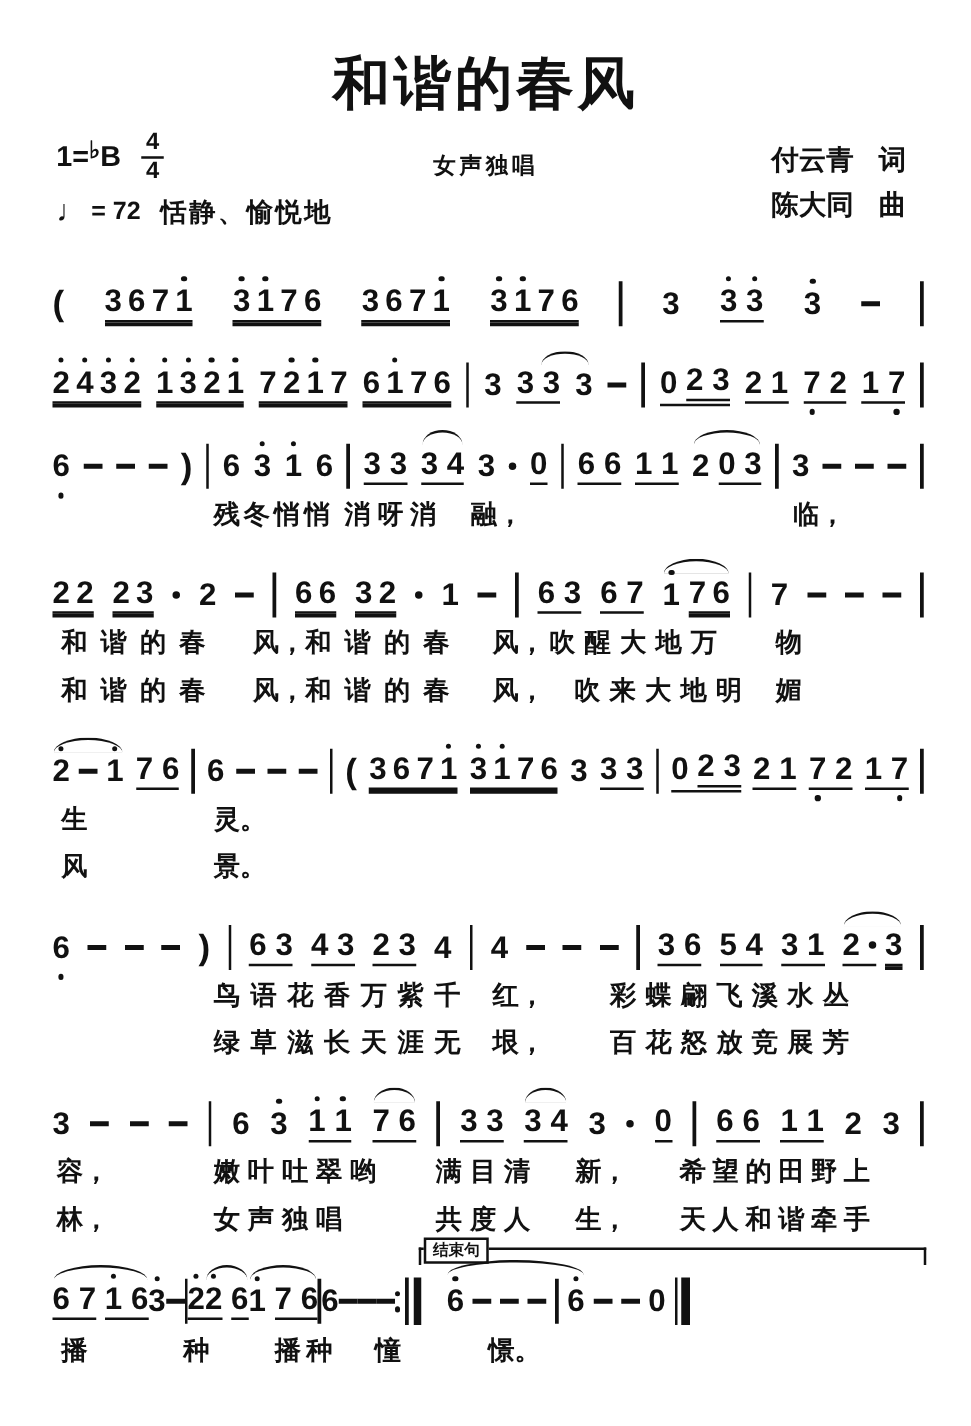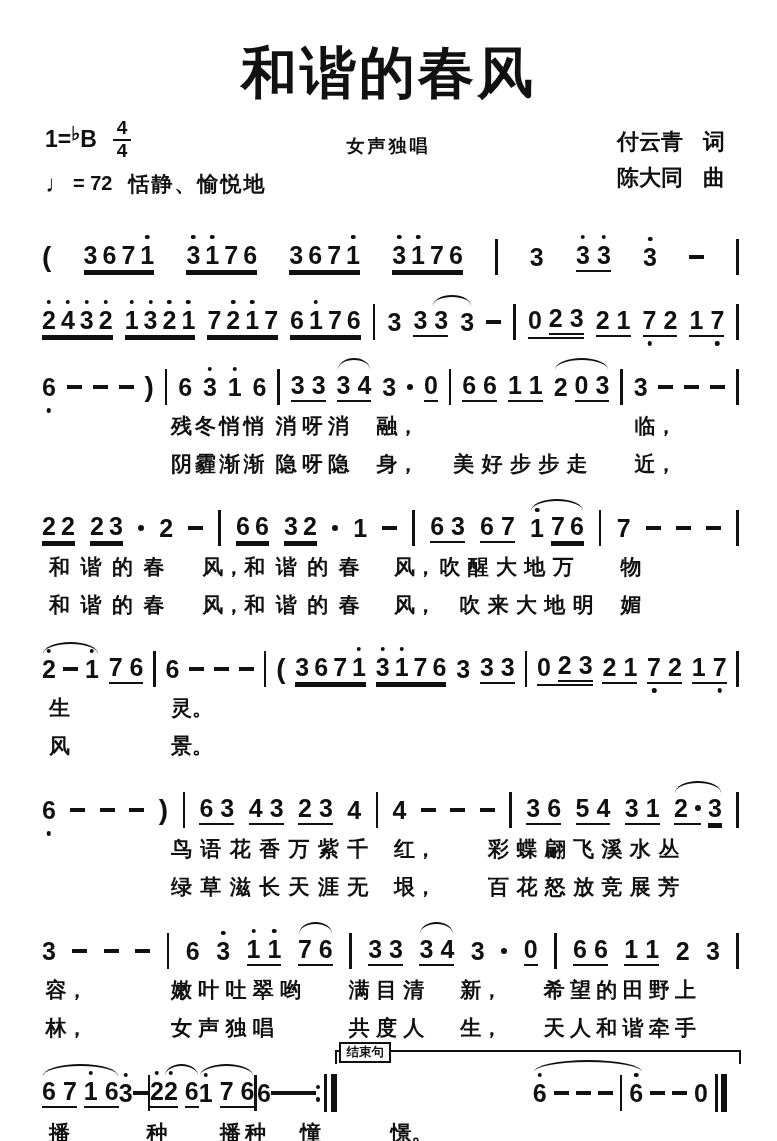--- a/index.html
+++ b/index.html
@@ -3,21 +3,21 @@
 <meta charset="utf-8">
 <style>
   html,body { margin:0; padding:0; }
   body {
     width:777px; height:1141px; background:#fff; color:#111;
     font-family:"Liberation Sans", sans-serif; overflow:hidden;
   }
   .page { width:777px; height:1141px; position:relative; box-sizing:border-box; }
 
   
-  .title { text-align:center; font-size:56px; font-weight:900; letter-spacing:3px; margin:36px 0 0 0; }
+  .title { text-align:center; font-size:46px; font-weight:900; letter-spacing:3px; margin:36px 0 0 0; }
   .meta { position:relative; height:92px; margin-top:6px; padding:0 45px; }
   .keysig { font-size:23px; font-weight:700; display:flex; align-items:center; }
   .flat { font-size:19px; position:relative; top:-6px; font-weight:700; }
   .frac { display:inline-block; margin-left:16px; text-align:center; }
   .frac b { display:block; font-size:19px; line-height:1.1; padding:0 4px; }
   .frac b.num { border-bottom:2.5px solid #111; }
   .tempo { margin-top:8px; font-size:20px; font-weight:700; display:flex; align-items:center; }
   .qnote { font-size:24px; margin-right:4px; }
   .expr { margin-left:16px; font-size:21px; letter-spacing:2px; }
   .subtitle { position:absolute; left:50%; transform:translateX(-50%); top:16px; font-size:18px; font-weight:700; letter-spacing:3px; }
@@ -44,21 +44,21 @@
   .arc::before { content:''; position:absolute; left:1px; right:1px; top:-15px; height:10px;
     border-top:2.5px solid #111; border-radius:50% / 100% 100% 0 0; }
   .tie::after { content:''; position:absolute; left:55%; width:110%; top:-13px; height:9px;
     border-top:2.5px solid #111; border-radius:50% / 100% 100% 0 0; }
   .rpt { display:inline-flex; align-items:center; gap:4px; }
   .rpt .dots { display:flex; flex-direction:column; gap:8px; }
   .rpt .dots i { width:4.5px; height:4.5px; background:#111; border-radius:50%; }
   .rpt .b-thin, .endbar .b-thin { width:2.5px; height:38px; background:#111; display:inline-block; }
   .rpt .b-thick, .endbar .b-thick { width:6.5px; height:38px; background:#111; display:inline-block; }
   .endbar { display:inline-flex; gap:3px; align-items:center; }
-  .ending { flex:1; display:inline-flex; justify-content:flex-end; align-items:center;
+  .ending { flex:1; display:inline-flex; justify-content:flex-start; align-items:center;
     margin-left:8px; padding:0 12px 0 12px; position:relative; }
   .ending::before { content:''; position:absolute; left:-10px; right:-2px; top:-24px; height:12px;
     border:2.5px solid #111; border-bottom:none; }
   .endlabel { position:absolute; top:-32px; left:-6px; background:#fff; border:2px solid #111;
     font-size:12.5px; font-weight:700; padding:0 5px; line-height:1.35; white-space:nowrap; }
   .lyr { position:relative; height:31px; margin-top:7px; }
   .seg { position:absolute; top:0; white-space:nowrap; font-size:21px; font-weight:700; line-height:1.3; }
 </style>
 </head>
 <body>
@@ -234,27 +234,20 @@
           <span class="dash"></span>
           <span class="dash"></span>
           <span class="bar"></span>
         </div>
         <div class="lyr">
           <span class="seg" style="left: 18.5%; letter-spacing: 0.15em;">残冬悄悄</span>
           <span class="seg" style="left: 33.5%; letter-spacing: 0.25em;">消呀消</span>
           <span class="seg" style="left: 48%;">融，</span>
           <span class="seg" style="left: 85%;">临，</span>
         </div>
-        <div class="lyr">
-          <span class="seg" style="left: 18.5%; letter-spacing: 0.15em;">阴霾渐渐</span>
-          <span class="seg" style="left: 33.5%; letter-spacing: 0.25em;">隐呀隐</span>
-          <span class="seg" style="left: 48%;">身，</span>
-          <span class="seg" style="left: 59%; letter-spacing: 0.35em;">美好步步走</span>
-          <span class="seg" style="left: 85%;">近，</span>
-        </div>
       </div>
       <div class="system">
         <div class="mrow">
           <span class="grp u2">
             <span class="note"><b class="nv">2</b></span>
             <span class="note"><b class="nv">2</b></span>
           </span>
           <span class="grp u2">
             <span class="note"><b class="nv">2</b></span>
             <span class="note"><b class="nv">3</b></span>

